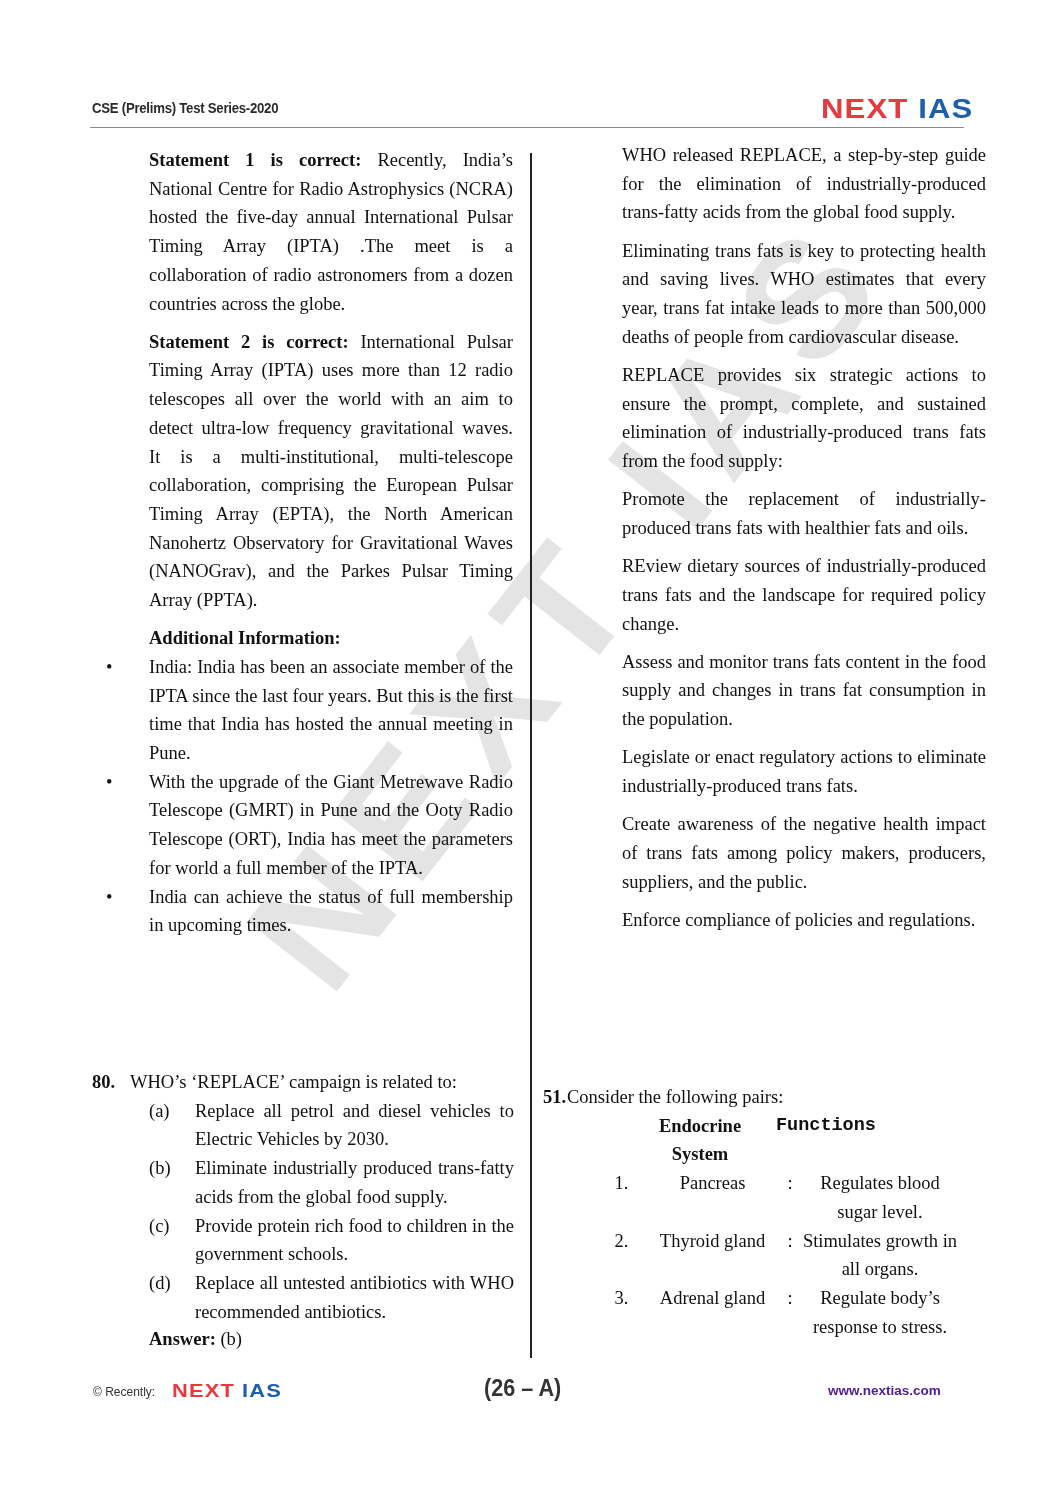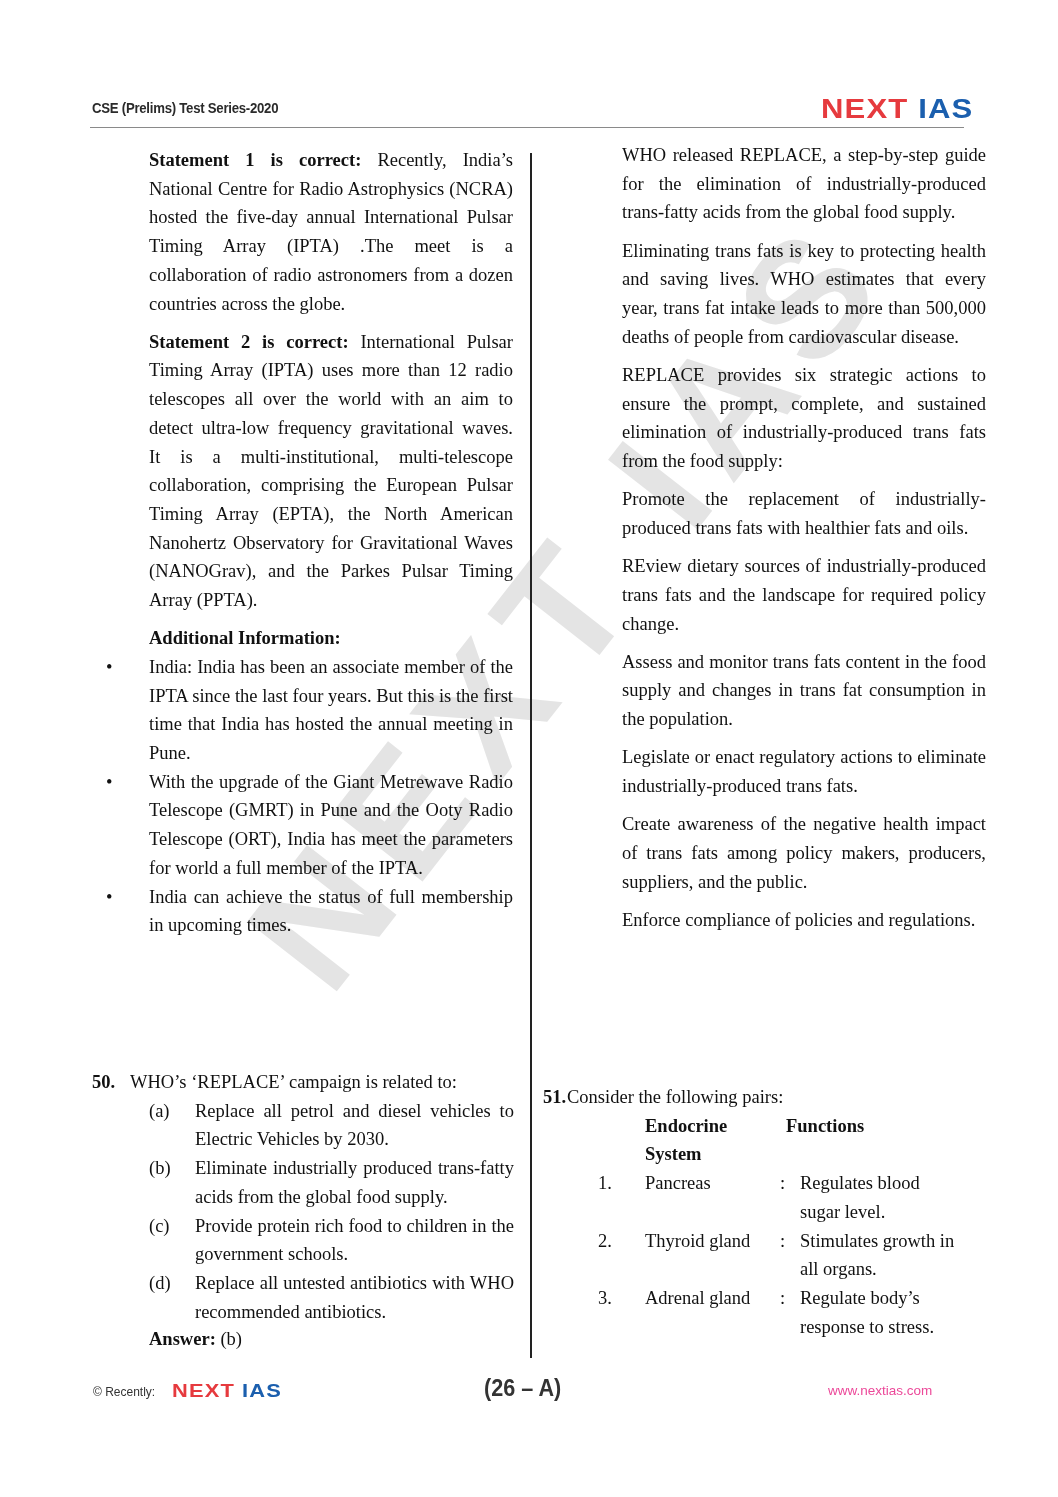--- a/index.html
+++ b/index.html
@@ -37,21 +37,21 @@
   .bullets li .dot { position: absolute; left: 3px; top: 0; }
   .qnum { position: absolute; font-weight: bold; }
   .q50 { position: absolute; left: 92px; top: 1068px; width: 422px; }
   .q50 .qtext { margin-left: 38px; }
   .opts { margin-left: 57px; }
   .opt { position: relative; padding-left: 46px; text-align: justify; }
   .opt .lbl { position: absolute; left: 0; top: 0; }
   .answer-b { position: absolute; left: 149px; top: 1325px; }
   .q51 { position: absolute; left: 543px; top: 1083px; width: 420px; }
   .q51 .qtext { margin-left: 24px; }
-  .pairs { margin-left: 55px; }
+  .pairs { margin-left: 55px; text-align: center; }
   .pair-head { display: flex; font-weight: bold; }
   .pair-head .h1 { width: 155px; margin-left: 47px; }
   .pair-row { display: flex; }
   .pair-row .n { width: 47px; }
   .pair-row .sys { width: 135px; }
   .pair-row .colon { width: 20px; }
   .pair-row .fn { width: 160px; }
   .watermark {
     position: absolute; left: 0; top: 0; width: 1058px; height: 1497px; pointer-events: none;
   }
@@ -60,21 +60,21 @@
     font-family: "Liberation Sans", "DejaVu Sans", sans-serif; font-size: 12px; color: #333;
   }
   .logo-footer { left: 172px; top: 1380px; font-size: 19px; transform: scaleX(1.15); transform-origin: left center; }
   .footer-page {
     position: absolute; left: 484px; top: 1374px;
     font-family: "Liberation Sans", "DejaVu Sans", sans-serif; font-weight: bold; font-size: 24px; color: #333;
     transform: scaleX(0.9); transform-origin: left center;
   }
   .footer-url {
     position: absolute; left: 828px; top: 1383px;
-    font-family: "Liberation Sans", "DejaVu Sans", sans-serif; font-weight: normal; font-size: 13.5px; color: #ec4899;
+    font-family: "Liberation Sans", "DejaVu Sans", sans-serif; font-weight: bold; font-size: 13.5px; color: #4c1d95;
   }
 </style>
 </head>
 <body>
 
 <svg class="watermark" viewBox="0 0 1058 1497">
   <text x="0" y="0" transform="translate(330,1000) rotate(-52)" font-family="Liberation Sans, DejaVu Sans, sans-serif" font-weight="bold" font-size="165" fill="#e4e4e4" letter-spacing="20">NEXT IAS</text>
 </svg>
 
 <div class="header-title">CSE (Prelims) Test Series-2020</div>
@@ -97,21 +97,21 @@
   </p>
   <div><b>Additional Information:</b></div>
   <ul class="bullets" style="margin-left:-46px;">
     <li><span class="dot">•</span><span>India: India has been an associate member of the IPTA since the last four years. But this is the first time that India has hosted the annual meeting in Pune.</span></li>
     <li><span class="dot">•</span><span>With the upgrade of the Giant Metrewave Radio Telescope (GMRT) in Pune and the Ooty Radio Telescope (ORT), India has meet the parameters for world a full member of the IPTA.</span></li>
     <li><span class="dot">•</span><span>India can achieve the status of full membership in upcoming times.</span></li>
   </ul>
 </div>
 
 <div class="column q50">
-  <span class="qnum" style="left:0;top:0;">50.</span>
+  <span class="qnum" style="left:0;top:0;">80.</span>
   <div class="qtext">WHO’s ‘REPLACE’ campaign is related to:</div>
   <div class="opts">
     <div class="opt"><span class="lbl">(a)</span><span>Replace all petrol and diesel vehicles to Electric Vehicles by 2030.</span></div>
     <div class="opt"><span class="lbl">(b)</span><span>Eliminate industrially produced trans-fatty acids from the global food supply.</span></div>
     <div class="opt"><span class="lbl">(c)</span><span>Provide protein rich food to children in the government schools.</span></div>
     <div class="opt"><span class="lbl">(d)</span><span>Replace all untested antibiotics with WHO recommended antibiotics.</span></div>
   </div>
 </div>
 <div class="column answer-b">
   <b>Answer:</b>
@@ -129,21 +129,21 @@
   <p>Create awareness of the negative health impact of trans fats among policy makers, producers, suppliers, and the public.</p>
   <p>Enforce compliance of policies and regulations.</p>
 </div>
 
 <div class="column q51">
   <span class="qnum" style="left:0;top:0;">51.</span>
   <div class="qtext">Consider the following pairs:</div>
   <div class="pairs">
     <div class="pair-head">
       <span class="h1" style="width:110px;">Endocrine System</span>
-      <span style="margin-left:31px;">Functions</span>
+      <span style="margin-left:21px;font-family:Liberation Mono, monospace;">Functions</span>
     </div>
     <div class="pair-row">
       <span class="n">1.</span>
       <span class="sys">Pancreas</span>
       <span class="colon">:</span>
       <span class="fn">Regulates blood sugar level.</span>
     </div>
     <div class="pair-row">
       <span class="n">2.</span>
       <span class="sys">Thyroid gland</span>

